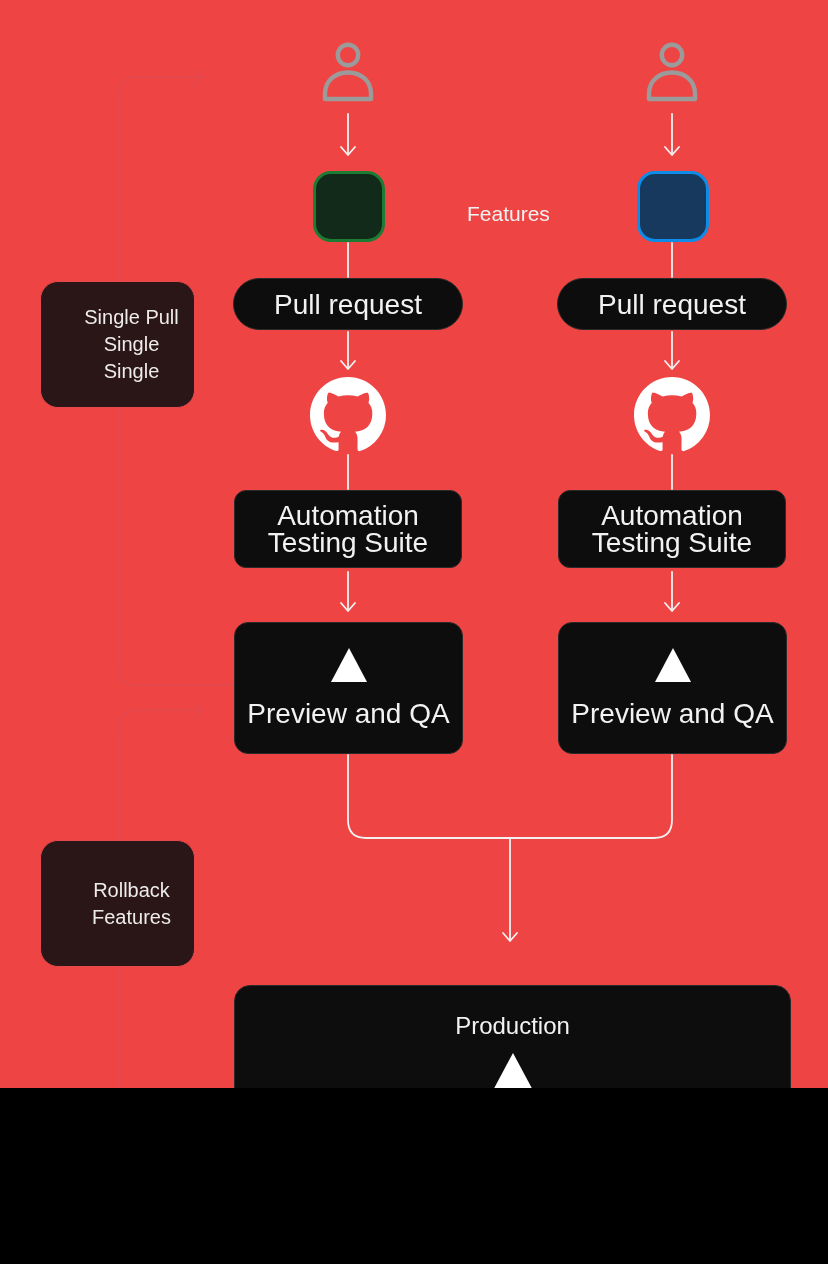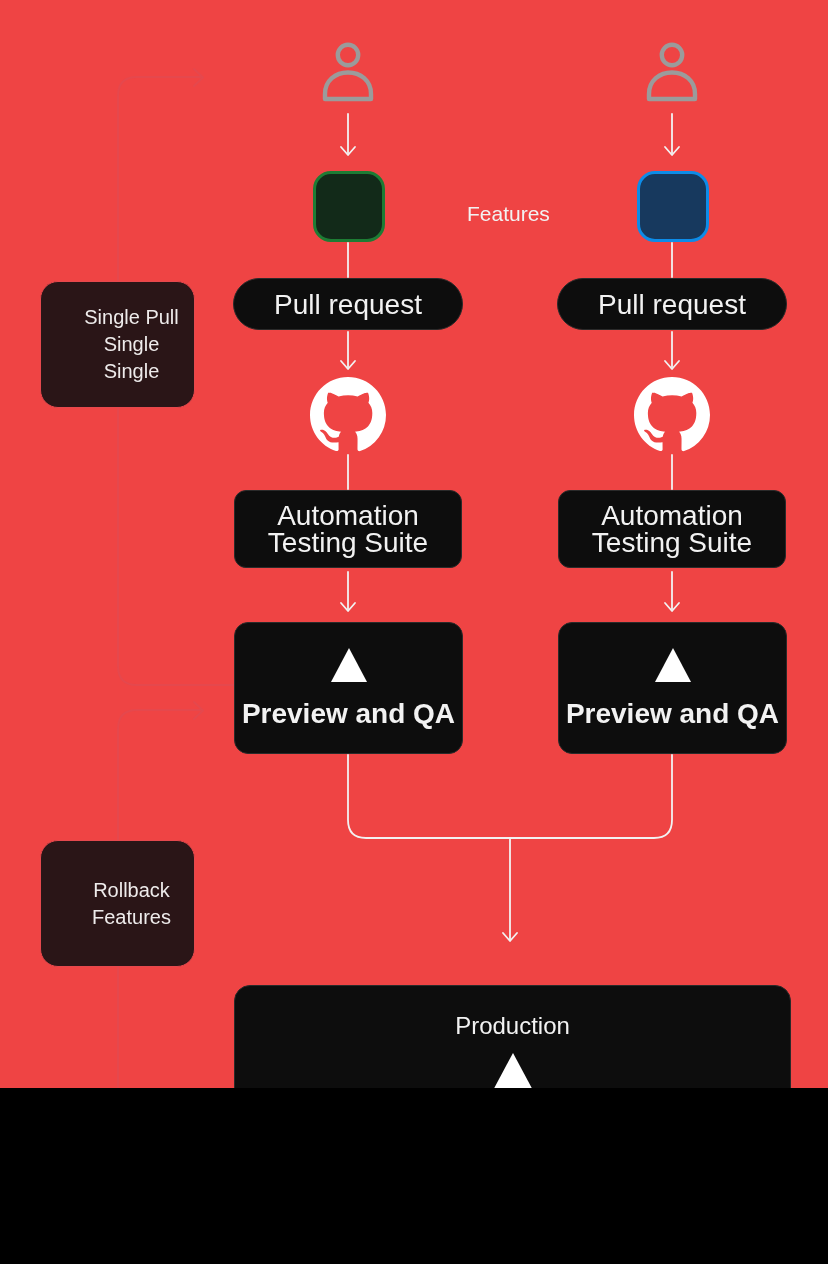--- a/index.html
+++ b/index.html
@@ -9,21 +9,21 @@
   }
   .connectors{position:absolute;left:0;top:0;z-index:1;}
   .node{position:absolute;z-index:2;box-sizing:border-box;}
 
   .dark-box{
     background:#0d0d0d;border:1px solid #2a2a2a;border-radius:12px;
     display:flex;flex-direction:column;align-items:center;justify-content:center;
     text-align:center;font-size:28px;line-height:27px;color:#f2f2f2;
   }
   .pill{border-radius:26px;}
-  .preview-box{border-radius:14px;justify-content:flex-start;padding-top:25px;gap:18px;font-weight:bold;}
+  .preview-box{border-radius:14px;justify-content:flex-start;padding-top:25px;gap:18px;}
   .production-box{border-radius:16px;justify-content:flex-start;padding-top:26px;gap:14px;font-size:24px;}
 
   .feature-square{border-radius:18px;}
   .feature-square.green{background:#122a19;border:3.5px solid #1d7c34;}
   .feature-square.blue{background:#17395e;border:3.5px solid #0d8ce8;}
 
   .annotation{
     background:#2a1517;border:1.5px solid #e5484d;border-radius:18px;
     display:flex;flex-direction:column;align-items:center;justify-content:center;
     text-align:center;font-size:20px;line-height:27px;color:#eeebeb;padding-left:28px;

